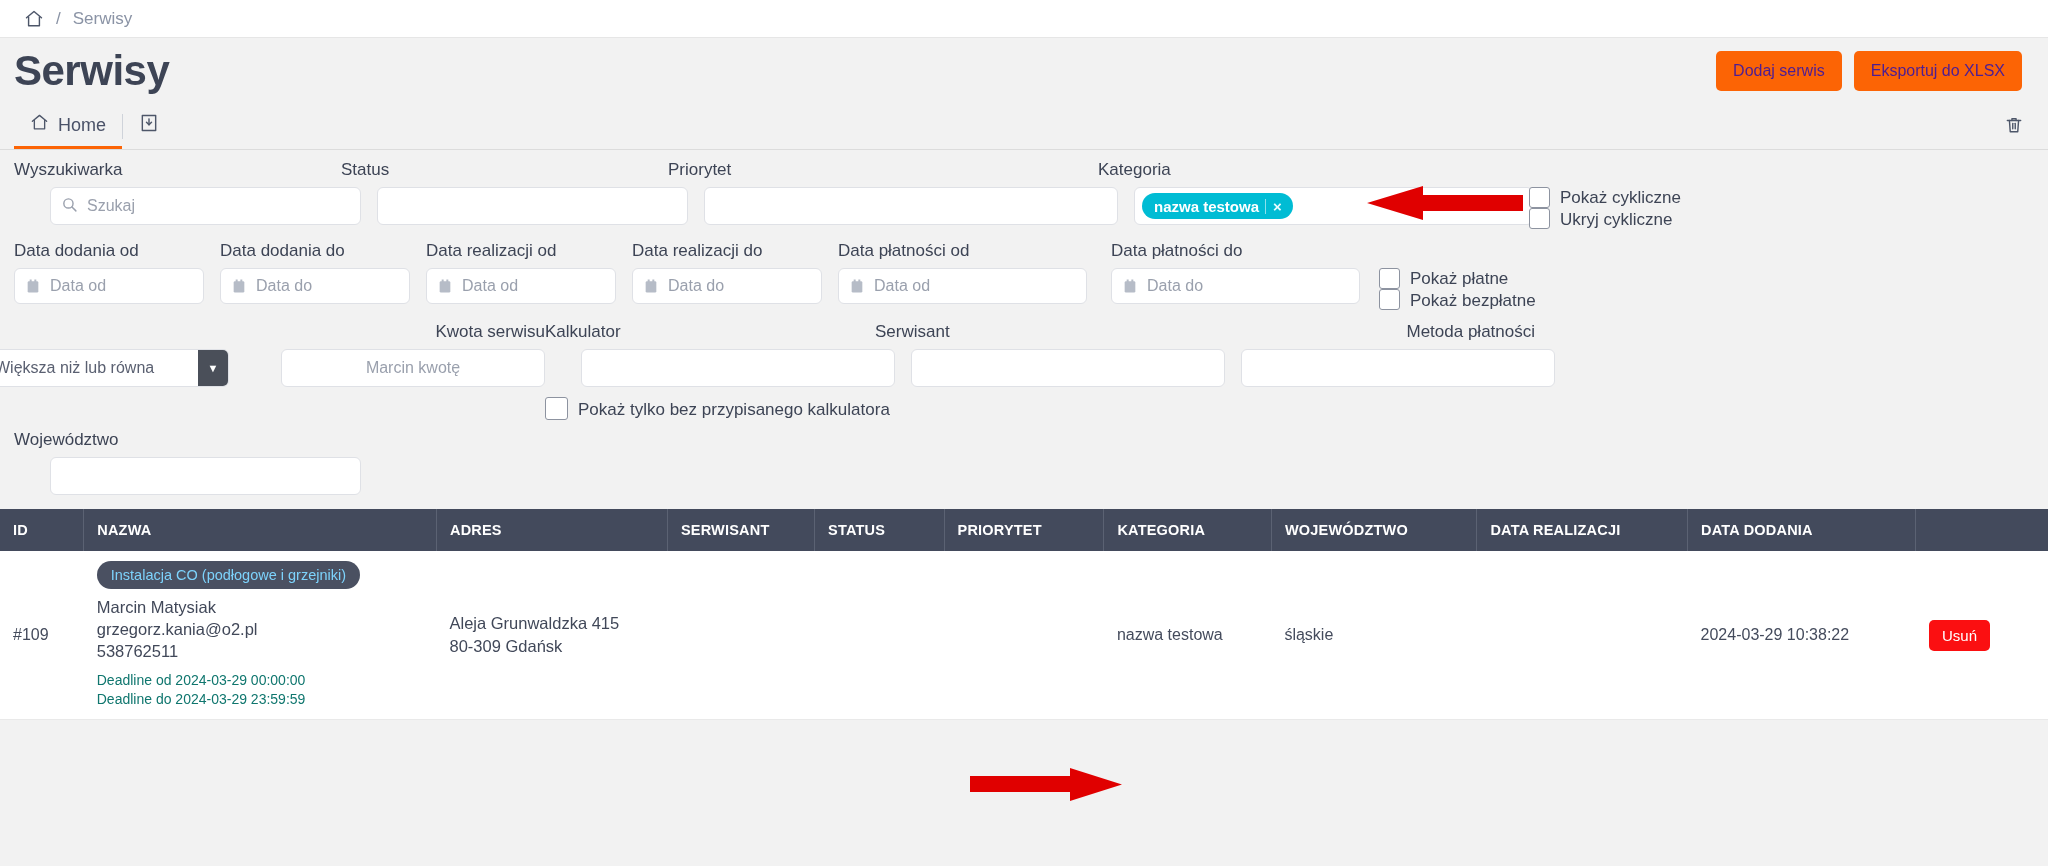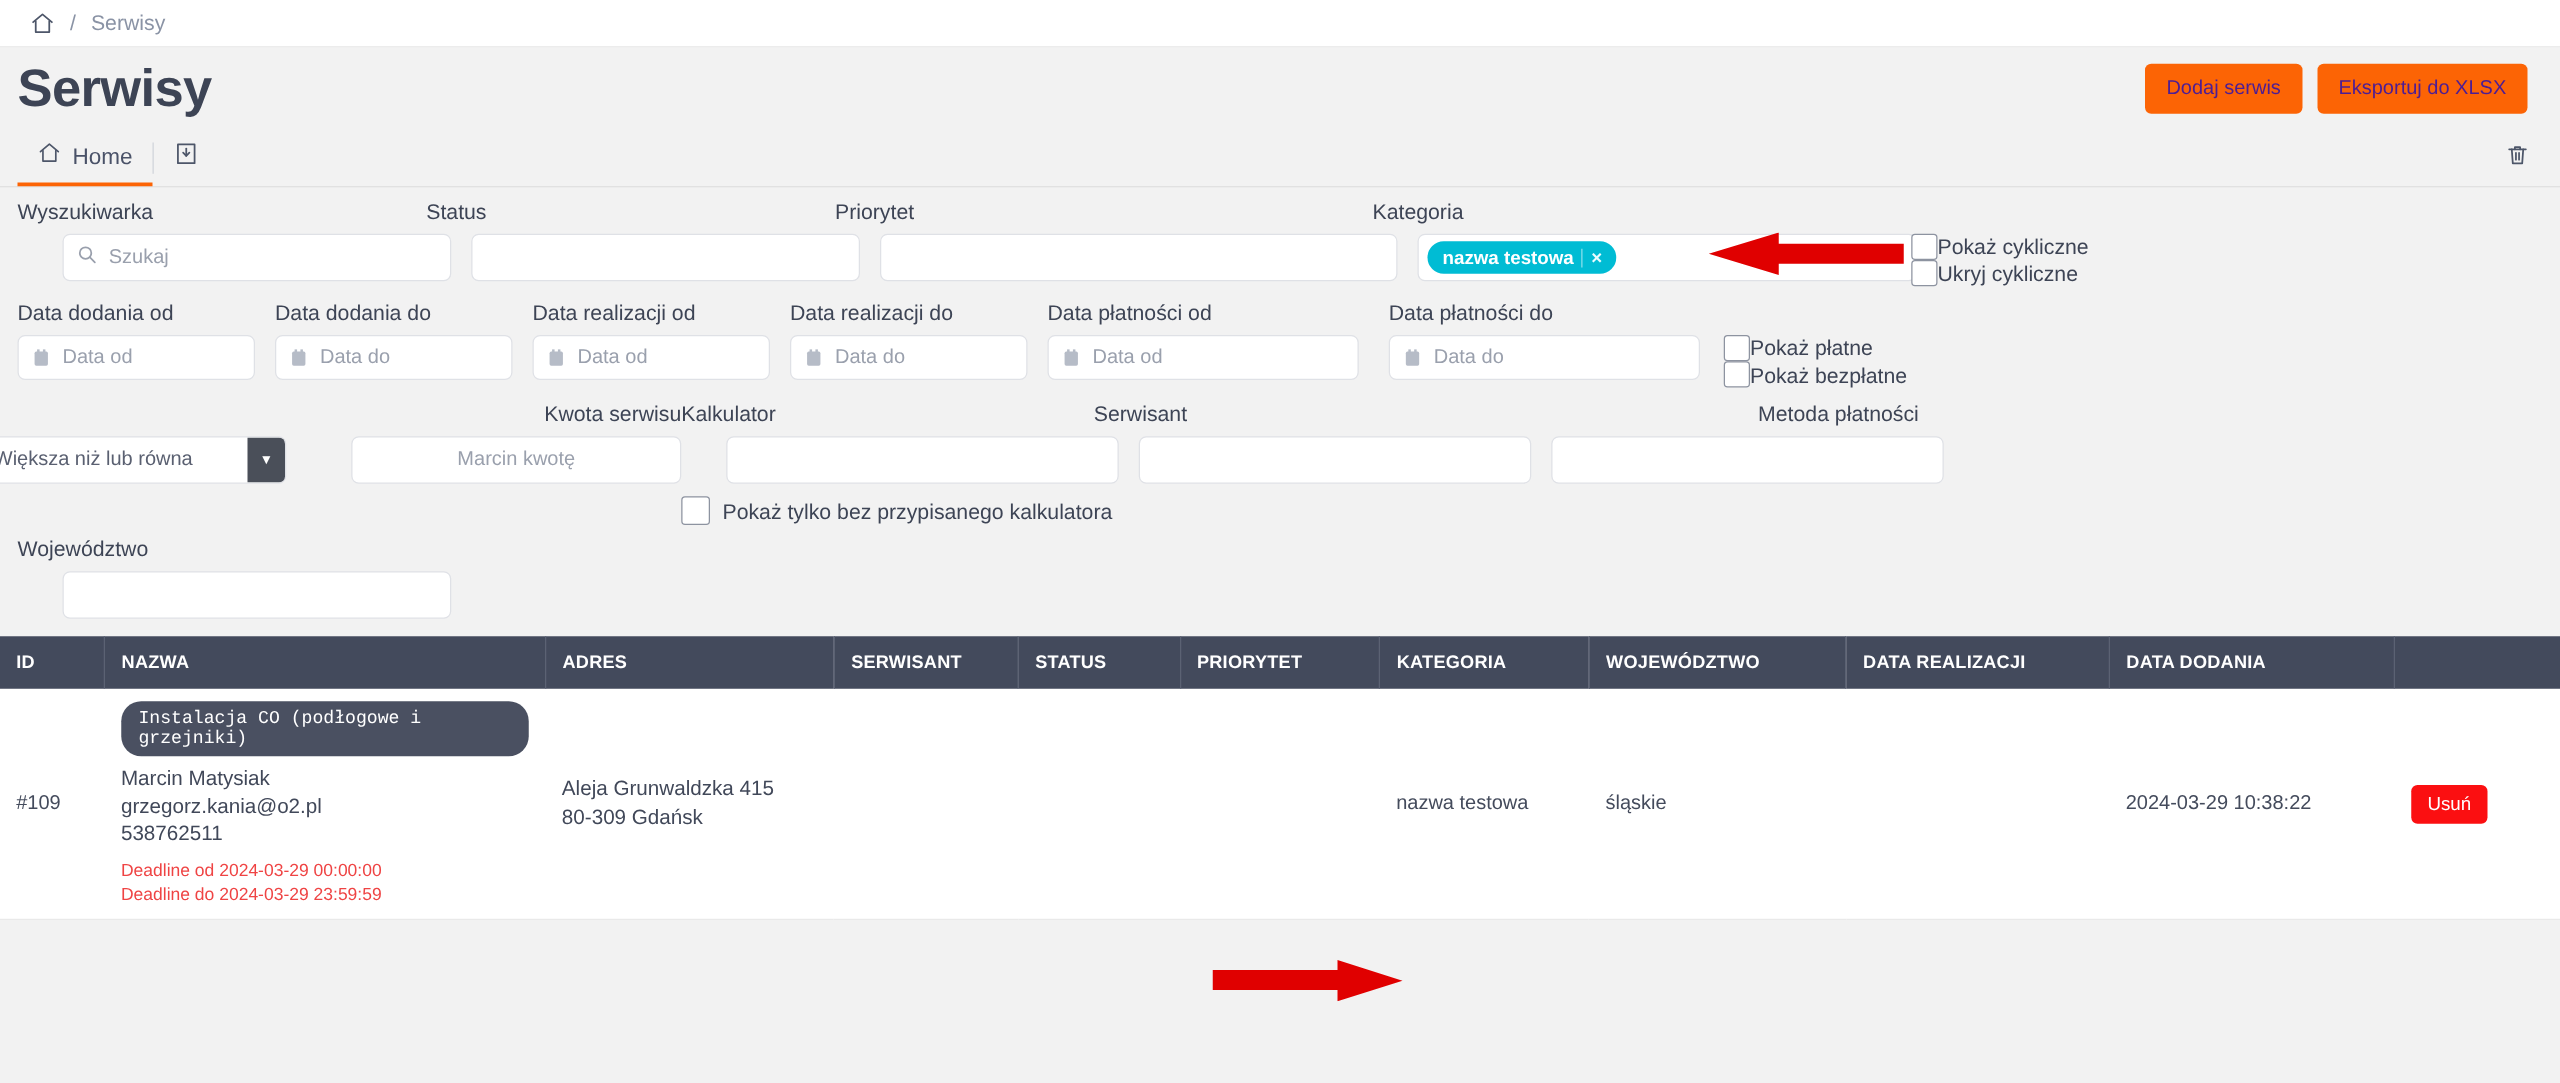--- a/index.html
+++ b/index.html
@@ -131,21 +131,21 @@
   .cbox {
     width: 21px; height: 21px;
     background: #fff;
     border: 1px solid #8d93a0;
     border-radius: 3px;
     flex: 0 0 auto;
     cursor: pointer;
   }
   .cbrow { display: flex; align-items: center; gap: 10px; }
   .cblabel { font-size: 17px; color: #3d4455; white-space: nowrap; }
-  .cbstack { display: flex; }
+  .cbstack { display: flex; gap: 10px; }
   .cbstack .col-b { display: flex; flex-direction: column; gap: 0px; }
   .cbstack .col-b .cblabel { line-height: 22px; }
   .cbstack .col-a { display: flex; flex-direction: column; }
 
   
   .selwrap {
     display: flex;
     height: 38px;
     border: 1px solid #dfe1e6;
     border-radius: 6px;
@@ -189,29 +189,28 @@
     padding: 10px 13px;
     font-size: 16px;
     color: #444b5c;
     vertical-align: middle;
     border-bottom: 1px solid #e9e9e9;
   }
   .idcell { color: #5b7ea8; font-size: 16px; }
   .badge {
     display: inline-block;
     background: #4a5061;
-    color: #ffffff;
+    color: #7dd3fc;
     border-radius: 16px;
     padding: 6px 14px;
     font-size: 14.5px;
     margin-bottom: 7px;
-    font-family: Liberation Mono, monospace;
   }
   .namelines { line-height: 22px; font-size: 16.5px; color: #414859; }
-  .deadlines { margin-top: 9px; font-size: 14px; color: #ef4444; line-height: 19px; }
+  .deadlines { margin-top: 9px; font-size: 14px; color: #0f766e; line-height: 19px; }
   .addr { line-height: 23px; font-size: 16.5px; color: #414859; }
   .btn-del {
     background: #fb0f11;
     color: #fff;
     border: none;
     border-radius: 5px;
     font-size: 15px;
     padding: 7px 13px;
     cursor: pointer;
     font-family: "Liberation Sans", sans-serif;

